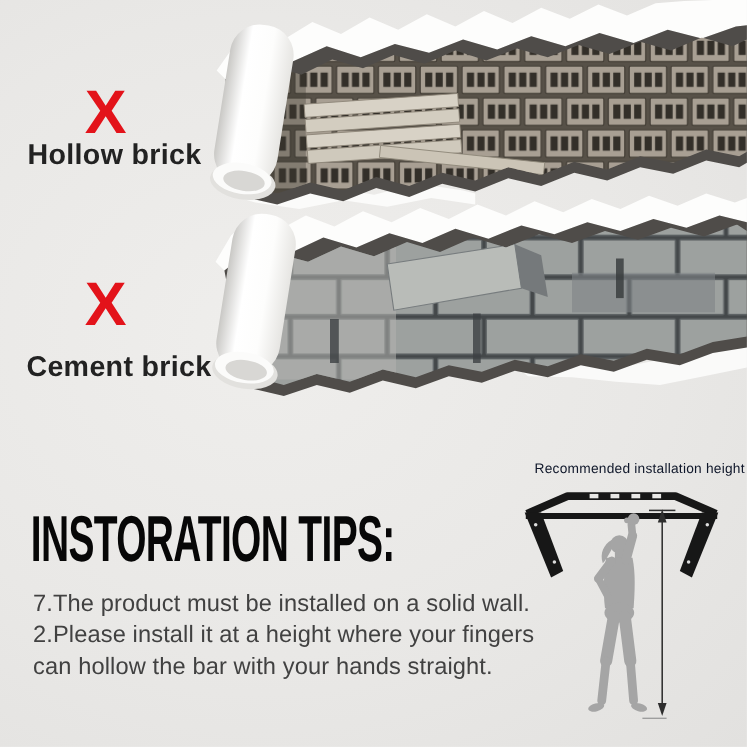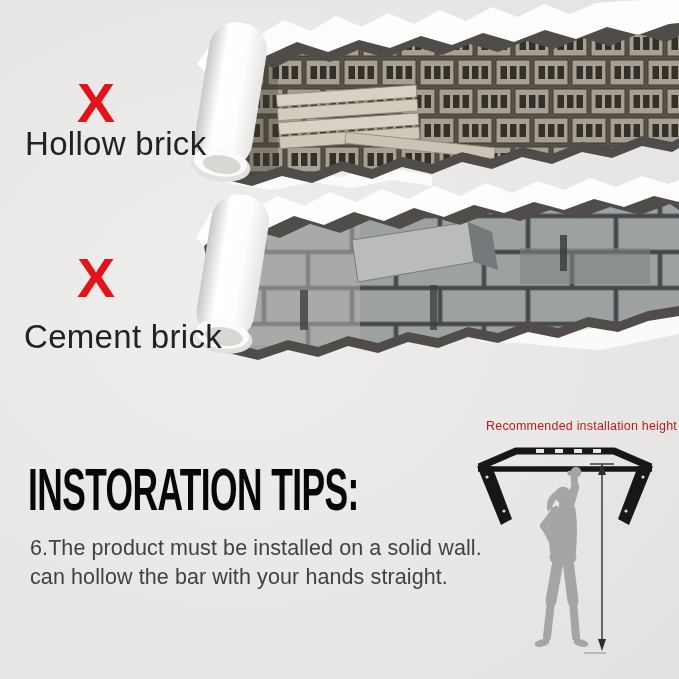--- a/index.html
+++ b/index.html
@@ -8,33 +8,33 @@
     background:radial-gradient(ellipse at 35% 45%, #efeeec 0%, #e9e8e6 55%, #e2e1df 100%);
     font-family:"Liberation Sans","DejaVu Sans",sans-serif;
   }
   .art{position:absolute;left:0;top:0;}
   .txt{position:absolute;white-space:nowrap;}
   .xmark{
     font-size:57px;font-weight:800;line-height:1;color:#e3131a;
     transform:scaleY(0.98);
   }
   .brick-label{
-    font-size:33px;font-weight:normal;color:#222222;letter-spacing:0.3px;line-height:1;
+    font-size:26px;font-weight:bold;color:#222222;letter-spacing:0.3px;line-height:1;
   }
   .tips-heading{
     font-size:59px;font-weight:800;color:#070707;line-height:1;
     transform:scaleX(0.60);transform-origin:left top;letter-spacing:-1px;
   }
   .tips-body{
     position:absolute;left:30px;top:534px;
     font-size:21.5px;line-height:28.8px;color:#414141;letter-spacing:0.1px;
   }
   .tips-body div{white-space:nowrap;}
   .caption{
-    font-size:12.5px;color:#b91c1c;letter-spacing:0.2px;
+    font-size:12.5px;color:#0f172a;letter-spacing:0.2px;
   }
 </style>
 </head>
 <body>
 
 <svg class="art" width="679" height="679" viewBox="0 0 679 679">
   <defs>
     <linearGradient id="curlGrad" x1="0" y1="0" x2="1" y2="0">
       <stop offset="0" stop-color="#c9c8c5"></stop>
       <stop offset="0.3" stop-color="#ffffff"></stop>
@@ -168,17 +168,18 @@
 
 <div class="txt xmark" style="left:77px;top:74px">X</div>
 <div class="txt brick-label" style="left:25px;top:127px">Hollow brick</div>
 
 <div class="txt xmark" style="left:77px;top:249px">X</div>
 <div class="txt brick-label" style="left:24px;top:320px">Cement brick</div>
 
 <div class="txt tips-heading" style="left:28px;top:461px">INSTORATION TIPS:</div>
 
 <div class="tips-body">
-  <div>6.The product must be installed on a solid wall.</div>
+  <div>7.The product must be installed on a solid wall.</div>
+  <div>2.Please install it at a height where your fingers</div>
   <div>can hollow the bar with your hands straight.</div>
 </div>
 
 <div class="txt caption" style="left:486px;top:419px">Recommended installation height</div>
 
 </body></html>

